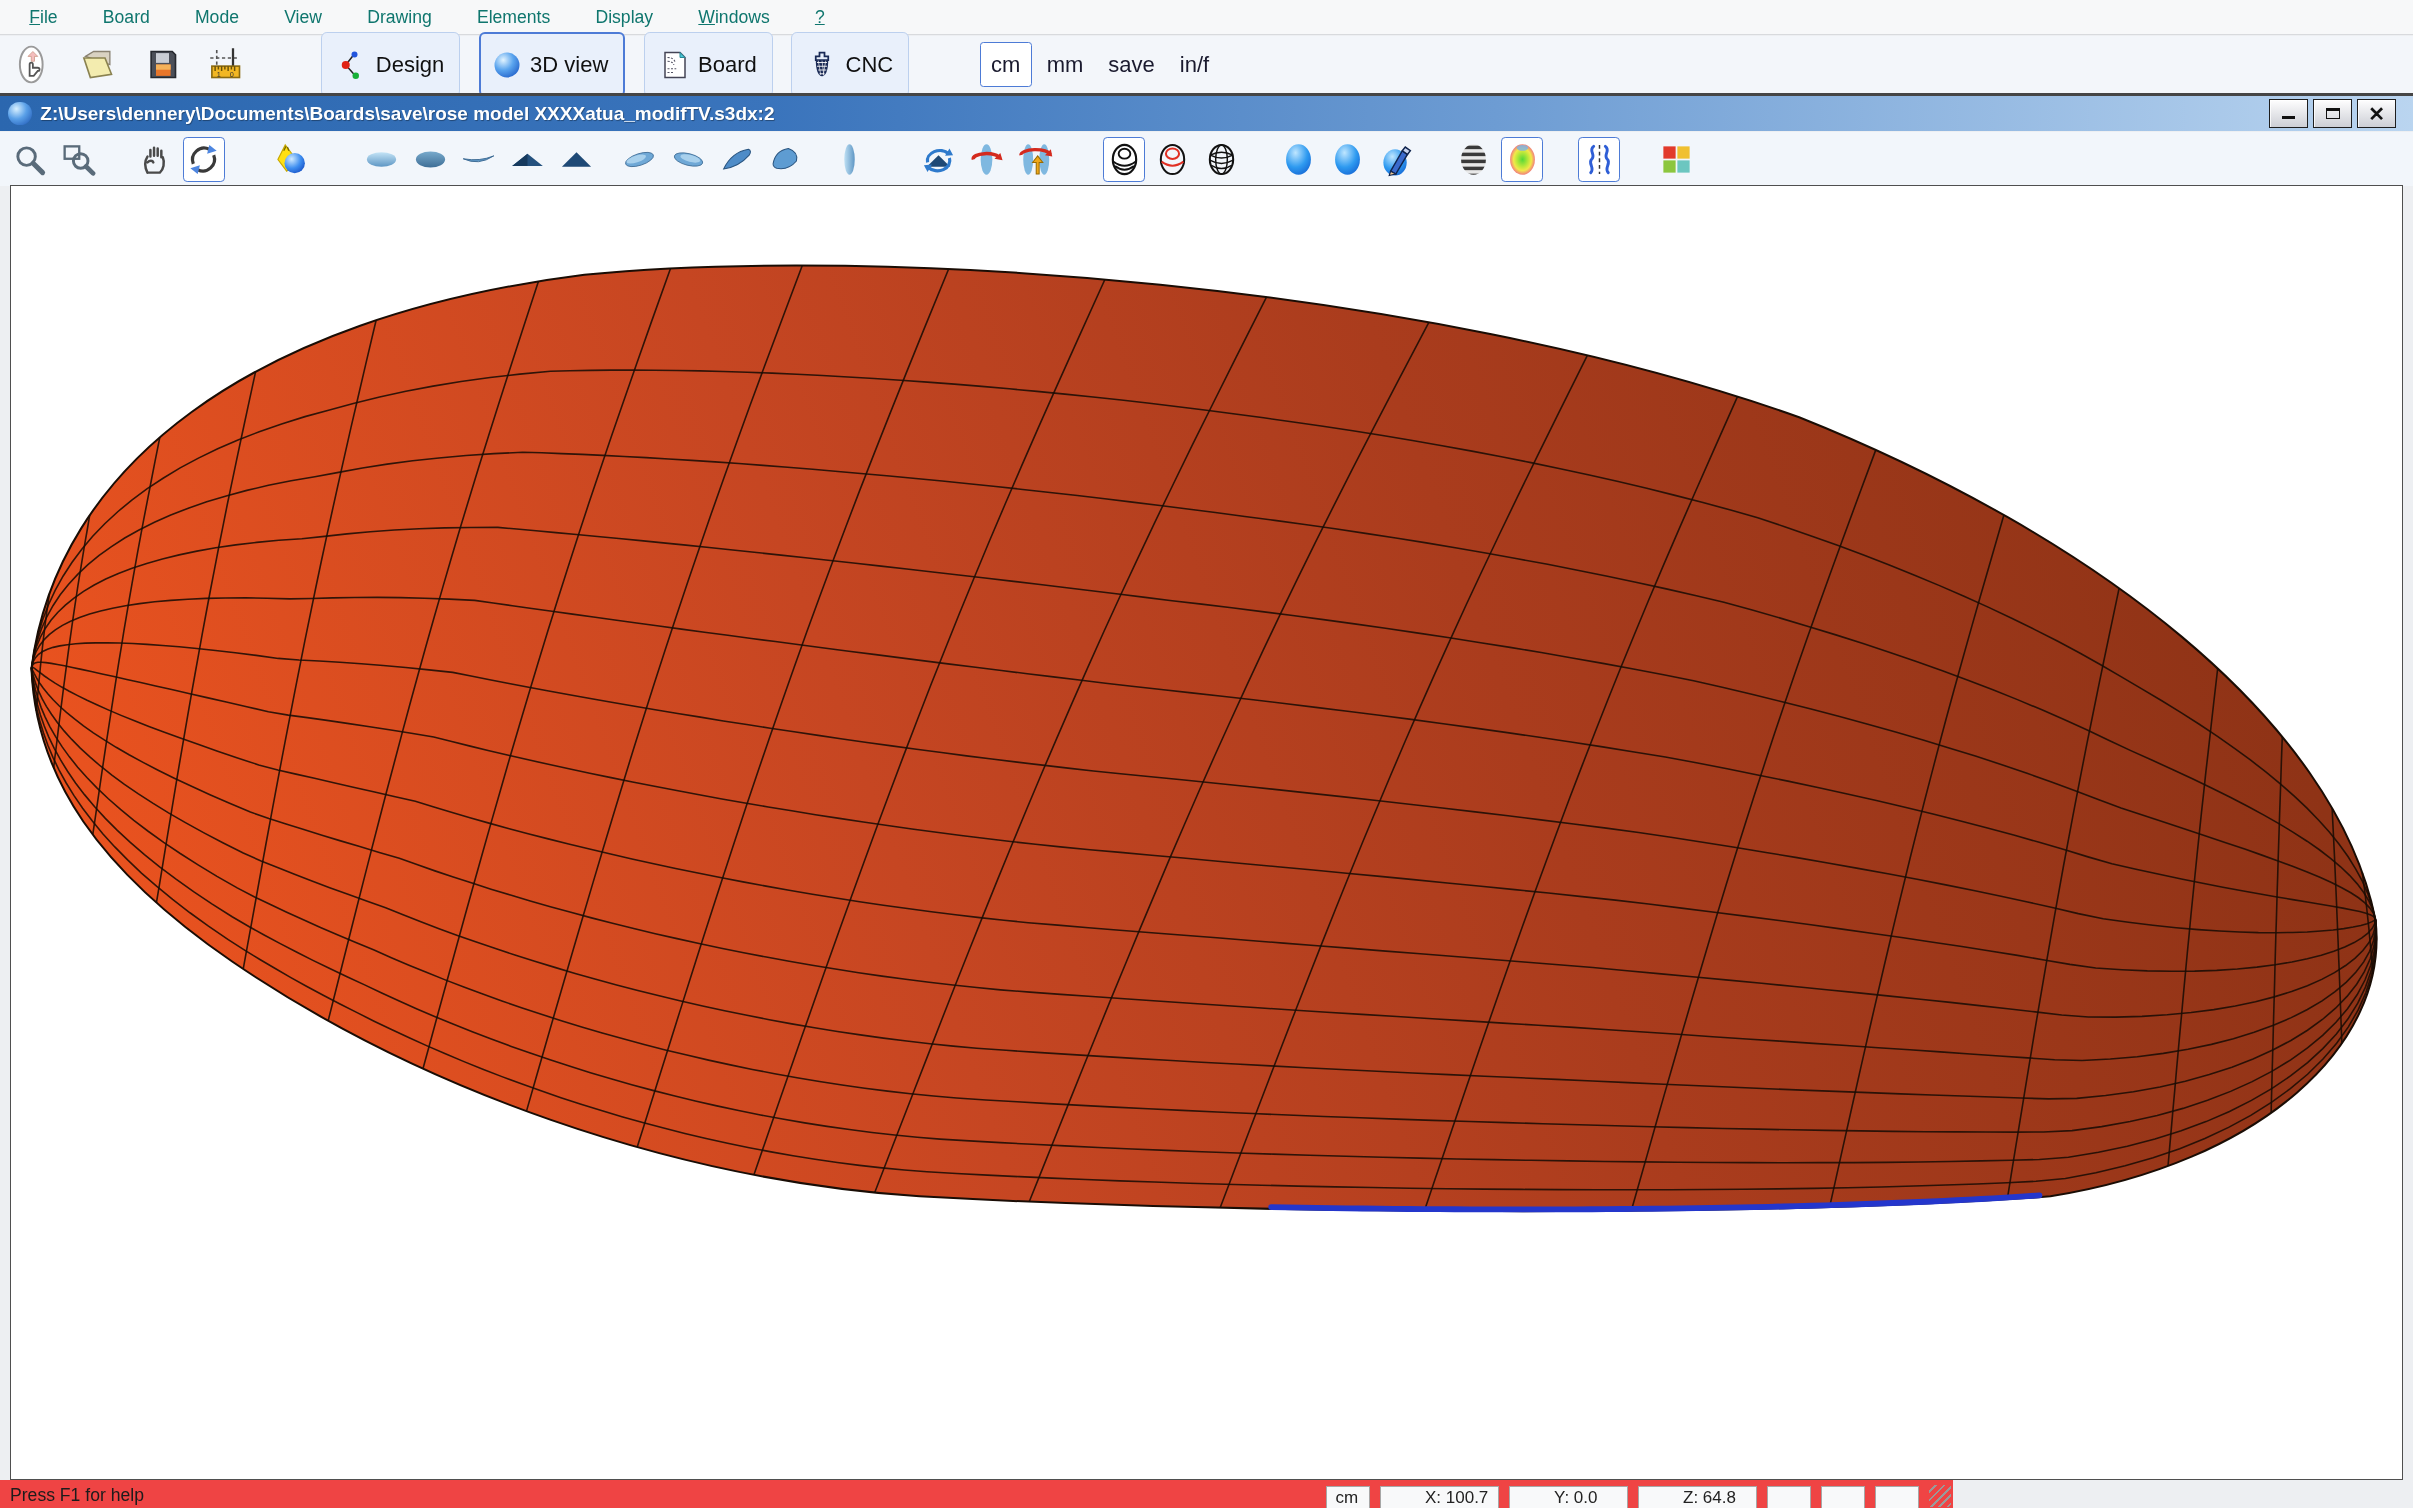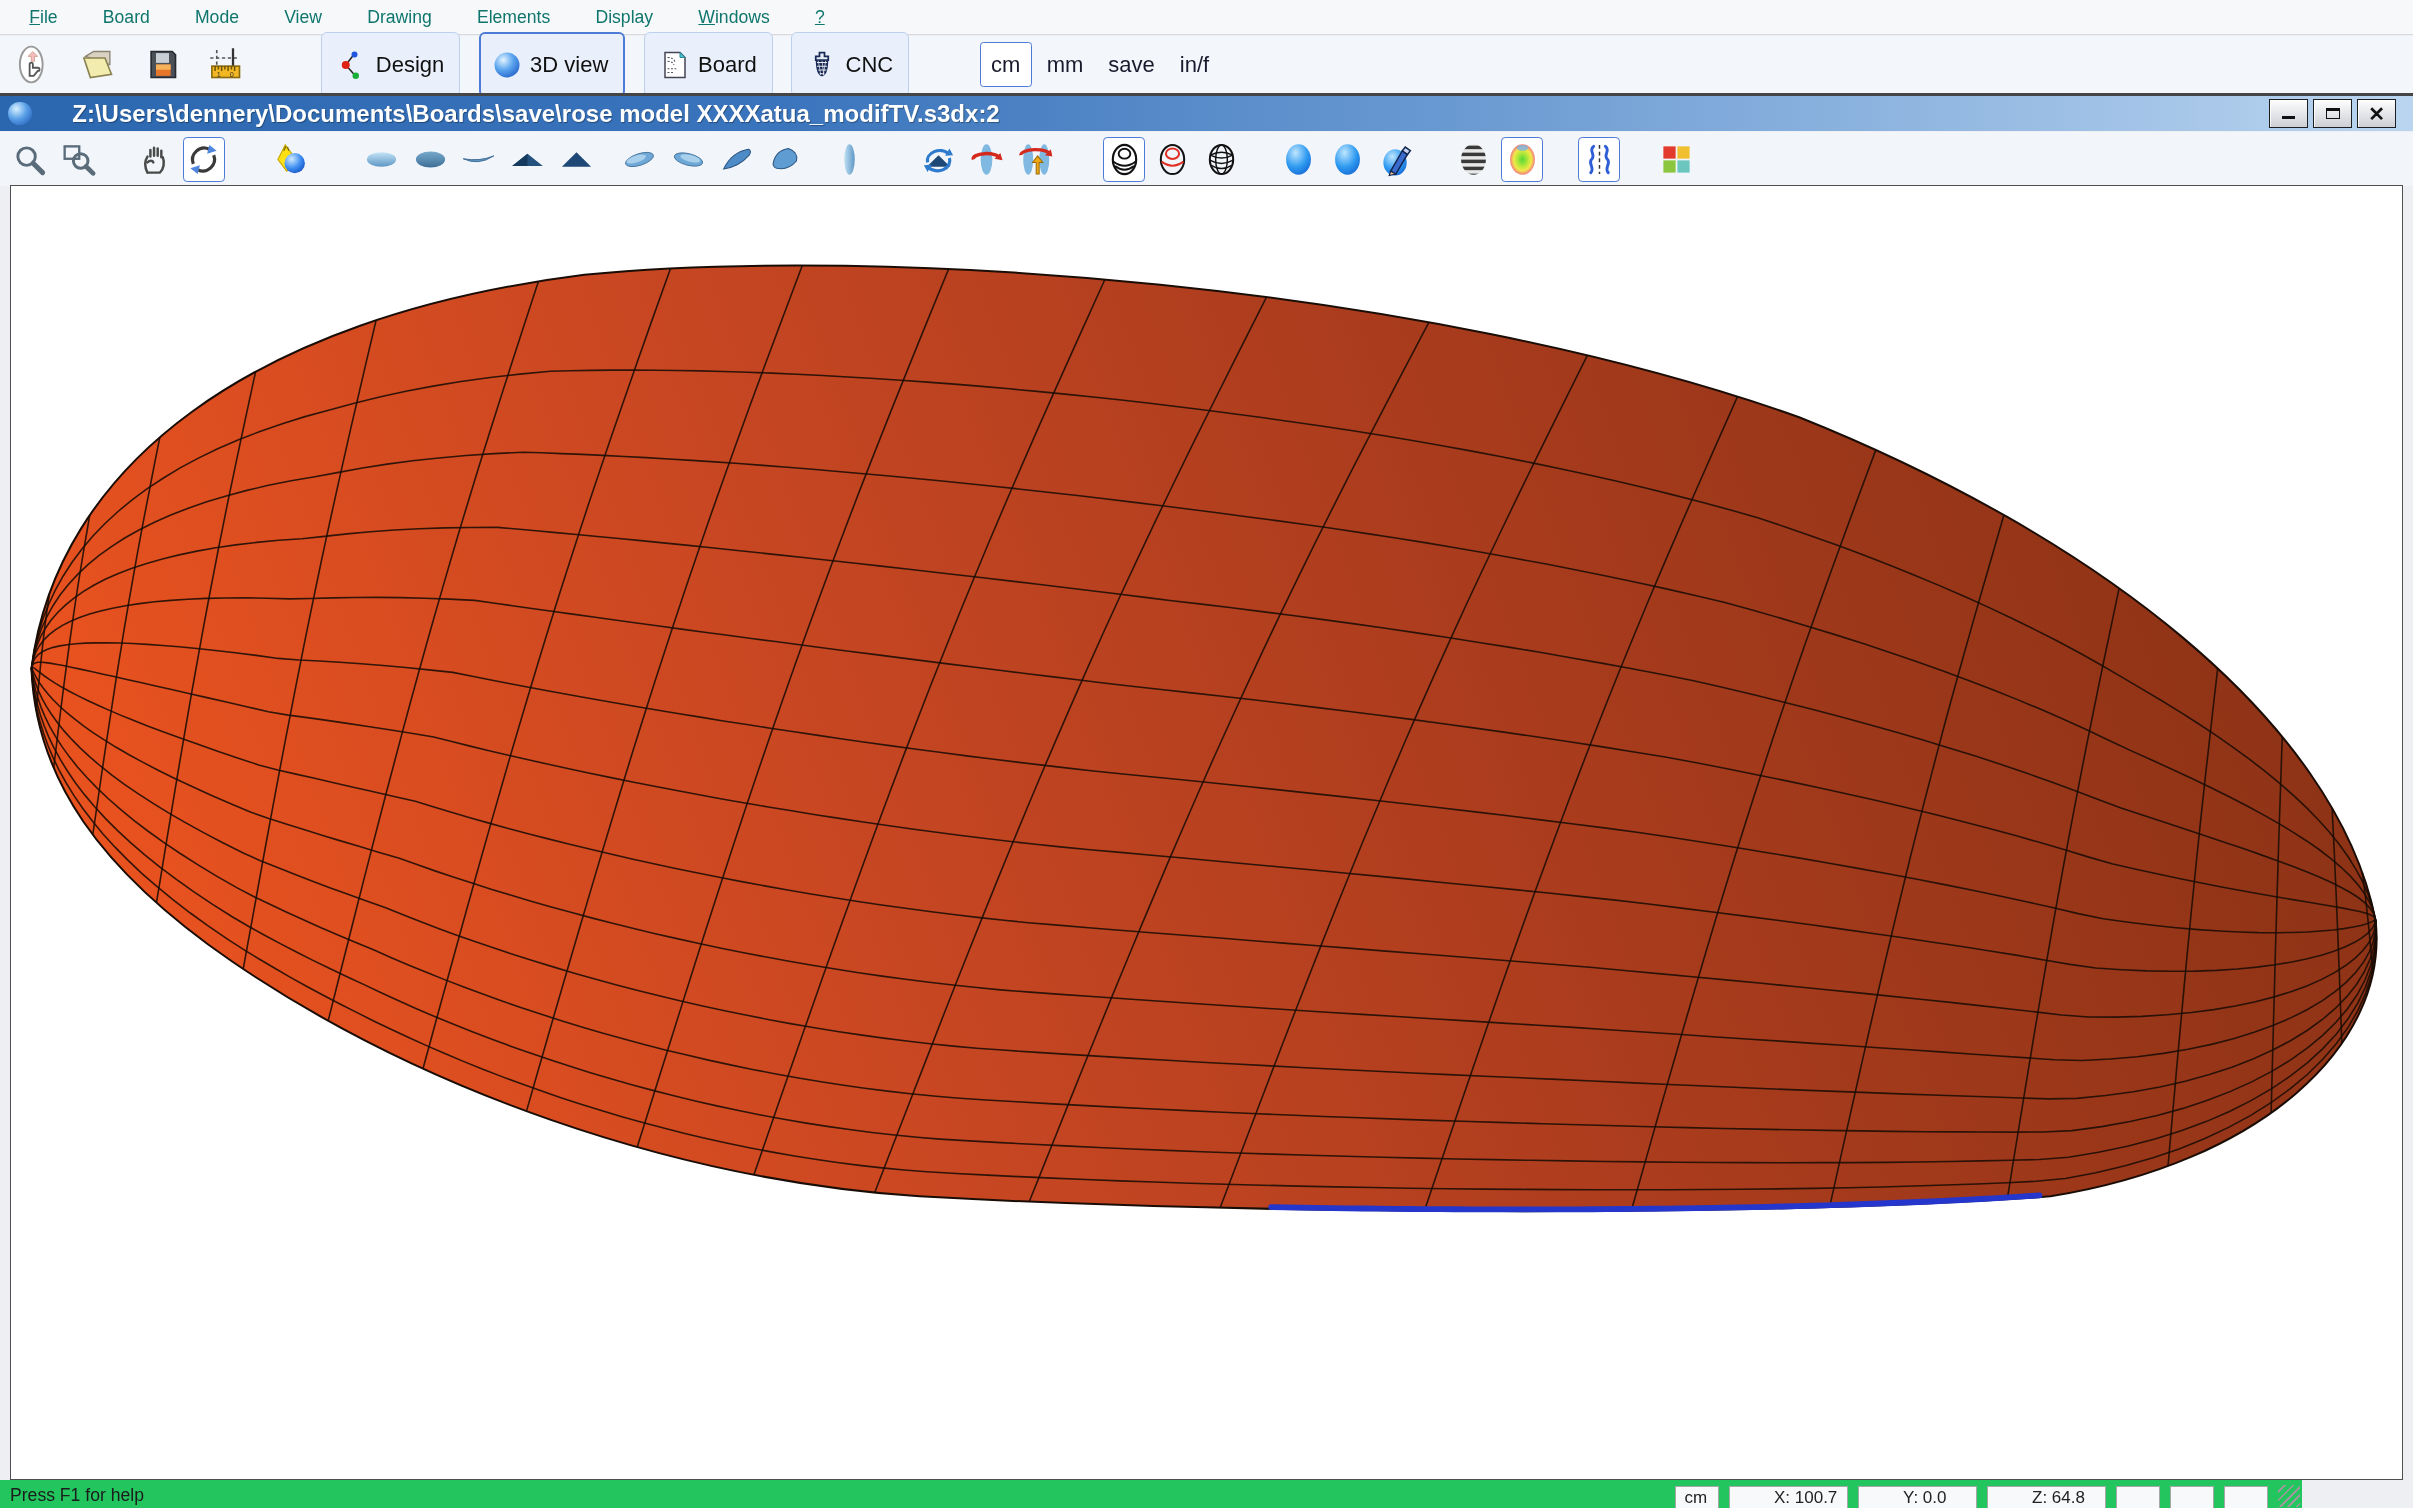--- a/index.html
+++ b/index.html
@@ -35,22 +35,22 @@
   
   .mdi-sep { position:absolute; left:0; top:93px; width:2413px; height:3.4px; background:#454545; }
 
   
   .titlebar { position:absolute; left:0; top:96px; width:2413px; height:35px;
               background:linear-gradient(90deg,#2B67AF 0%,#3A74BC 32%,#6D9CD3 62%,#BAD5F0 100%);
               display:flex; align-items:center; padding:0 8.4px; }
   .tb-sphere { width:23.5px; height:23.5px; border-radius:50%;
                background:radial-gradient(circle at 35% 30%, #D8F0FF 0%, #5AA0E8 45%, #1A52B0 100%);
                margin-right:8.4px; flex:0 0 auto; }
-  .tb-title { color:#FFFFFF; font-size:24px; font-weight:bold; white-space:nowrap;
-              text-shadow:0.8px 0.8px 0.8px rgba(0,0,0,0.35); flex:1 1 auto;margin-left:32px; }
+  .tb-title { color:#FFFFFF; font-size:19px; font-weight:bold; white-space:nowrap;
+              text-shadow:0.8px 0.8px 0.8px rgba(0,0,0,0.35); flex:1 1 auto; }
   .winbtns { display:flex; gap:5px; margin-right:8.4px; }
   .wbtn { width:39px; height:28.5px; background:linear-gradient(#FEFEFE,#CDCFD6);
           border:0.8px solid #1E1E1E; box-shadow:inset 0.8px 0.8px 0 #FFFFFF;
           display:flex; align-items:center; justify-content:center; }
   .glyph-min { width:13.4px; height:11.7px; border-bottom:3.4px solid #111; }
   .glyph-max { width:14.2px; height:11.7px; border:1.7px solid #111; border-top:3.4px solid #111; }
   .glyph-close { font-size:20px; font-weight:bold; color:#111; line-height:1; }
 
   
   .icontoolbar { position:absolute; left:0; top:132px; width:2413px; height:54px;
@@ -60,21 +60,21 @@
   .vt svg { width:35px; height:35px; }
   .vt.sel { border-color:#4D7BD6; background:#FFFFFF; }
   .gap-s { margin-left:15px; } .gap-m { margin-left:28.5px; } .gap-l { margin-left:40px; }
 
   
   .canvas-frame { position:absolute; left:10px; top:185px; width:2393px; height:1295px;
                   background:#FFFFFF; border:1.7px solid #4F4F4F; }
   .canvas-frame svg { display:block; }
 
   
-  .statusbar { position:absolute; left:0; top:1480px; width:2302px; height:28.5px; background:#22c55e; }
+  .statusbar { position:absolute; left:0; top:1480px; width:1953px; height:28.5px; background:#ef4444; }
   .sb-help { position:absolute; left:10px; top:5px; font-size:17.6px; color:#1C1C1C; }
   .sb-cells { position:absolute; right:34px; bottom:0; display:flex; gap:10px; align-items:flex-end; }
   .sb-cell { height:22.6px; border:0.8px solid #A7A7A7; border-bottom:none; background:#F8F9FA;
              font-size:17px; color:#222; display:flex; align-items:center; padding:0 8.4px; }
   .w-s { min-width:44px; } .w-c { min-width:119px;padding-left:44px; } .w-e { min-width:44px; }
   .grip { position:absolute; right:1.7px; bottom:1.7px; width:22px; height:22px;
           background:repeating-linear-gradient(135deg, transparent 0 4.2px, #9A9A9A 4.2px 5.9px); }
 </style>
 </head>
 <body>

